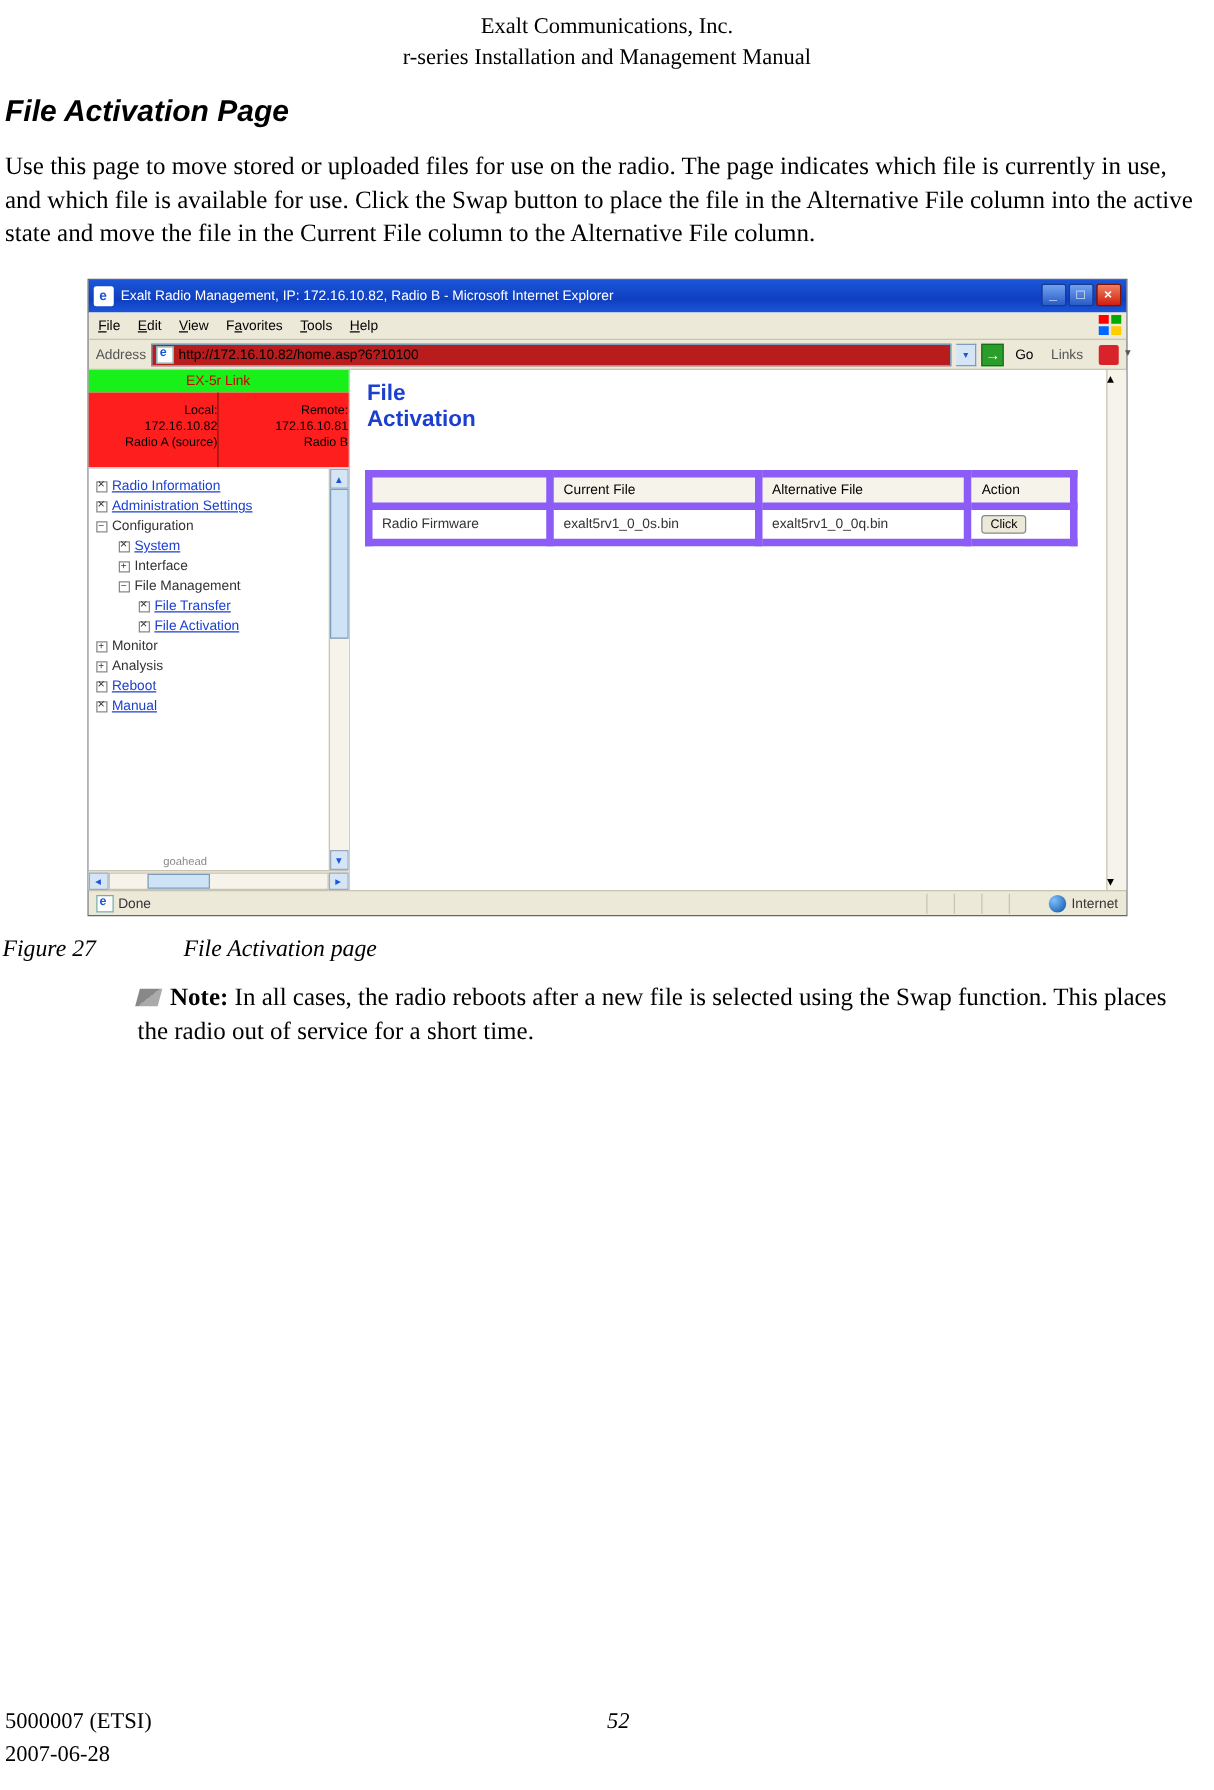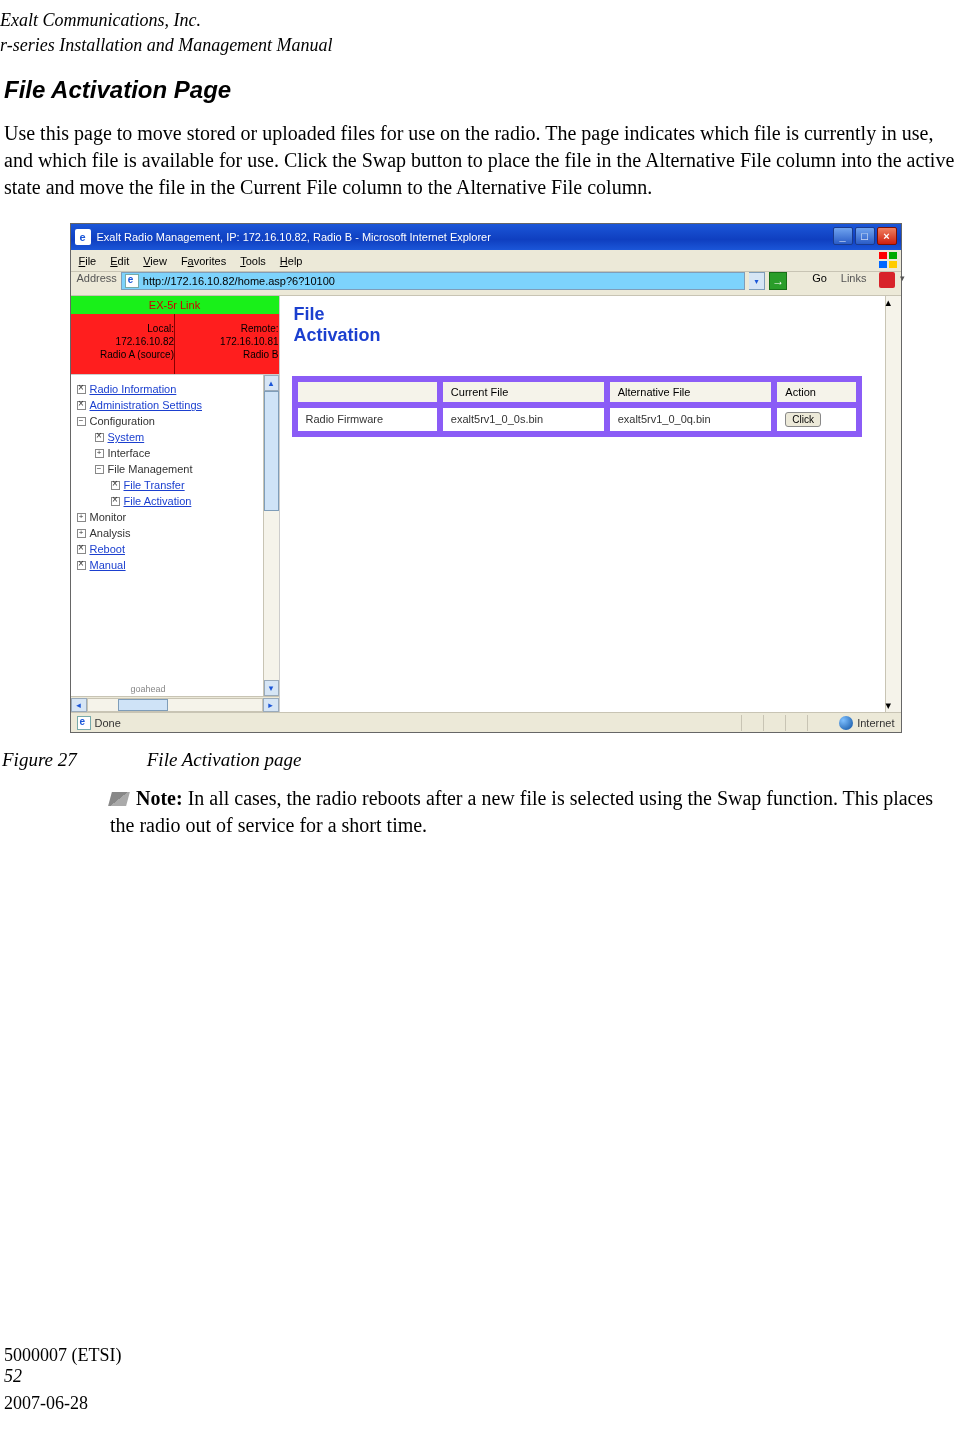--- a/index.html
+++ b/index.html
@@ -6,21 +6,21 @@
   body {
     font-family: "Times New Roman", Times, serif;
     font-size: 20px;
     color: #000;
     background: #fff;
     width: 971px;
     height: 1432px;
     position: relative;
   }
   .doc-header {
-    font-style: italic;
+    text-align: center;
     font-size: 18px;
     padding-top: 8px;
     line-height: 1.4;
   }
   .section-heading {
     font-weight: bold;
     font-style: italic;
     font-size: 24px;
     font-family: Arial, sans-serif;
     margin: 18px 0 16px 4px;
@@ -84,29 +84,29 @@
     background:
       linear-gradient(#f00, #f00) 0 0/8px 7px no-repeat,
       linear-gradient(#0a0, #0a0) 10px 0/8px 7px no-repeat,
       linear-gradient(#06f, #06f) 0 9px/8px 7px no-repeat,
       linear-gradient(#fc0, #fc0) 10px 9px/8px 7px no-repeat;
   }
   .mnemonic { text-decoration: underline; }
   .addrbar {
     background: #ece9d8;
     height: 24px;
-    display: flex; align-items: flex-start;
+    display: flex; align-items: center;
     gap: 4px; padding: 0 6px;
     border-bottom: 1px solid #c8c4b4;
     font-size: 11px; color: #555;
   }
   .addr-input {
     flex: 1;
     height: 18px;
-    background: #7dd3fc;
+    background: #b91c1c;
     border: 1px solid #7f9db9;
     display: flex; align-items: center;
     padding: 0 3px;
     font-size: 11px; color: #000;
   }
   .addr-input .page-icon {
     width: 14px; height: 14px;
     margin-right: 4px;
     background: #fff;
     border: 1px solid #7aa;
@@ -123,21 +123,21 @@
     color: #1b56d8; font-size: 8px;
   }
   .go-btn {
     width: 18px; height: 18px;
     background: #2a9d2a;
     border: 1px solid #176f17;
     color: #fff;
     display: flex; align-items: center; justify-content: center;
     font-size: 12px; font-weight: bold;
   }
-  .go-label { color: #000; margin: 0 10px 0 21px; }
+  .go-label { color: #000; margin: 0 10px 0 5px; }
   .links-label { color: #555; margin-right: 8px; }
   .pdf-icon {
     width: 16px; height: 16px;
     background: #d8232a;
     border-radius: 2px;
     position: relative;
   }
   .pdf-icon::after{
     content:"▾"; color:#555; position:absolute; right:-10px; top:1px; font-size:9px;
   }
@@ -285,21 +285,21 @@
     margin-right: 3px;
     vertical-align: -1px;
   }
   .note-label { font-weight: bold; }
   .footer {
     position: absolute;
     bottom: 18px; left: 4px; right: 4px;
     font-size: 18px;
     display: flex; flex-direction: column; gap: 6px;
   }
-  .footer-row1 { display: flex; flex-direction: column; }
+  .footer-row1 { display: flex; }
   .footer-row1 .fl { width: 50%; }
   .footer-row1 .fc { font-style: italic; }
 </style>
 </head>
 <body>
 
 <div class="doc-header">
   <div>Exalt Communications, Inc.</div>
   <div>r-series Installation and Management Manual</div>
 </div>

